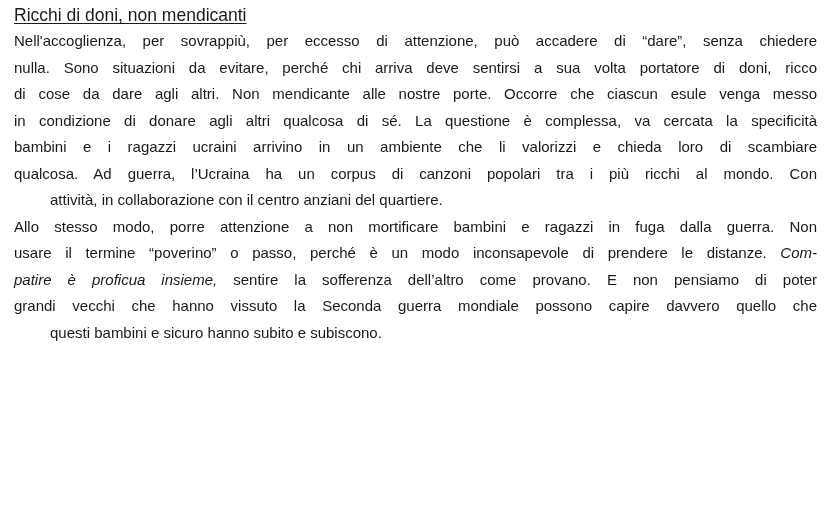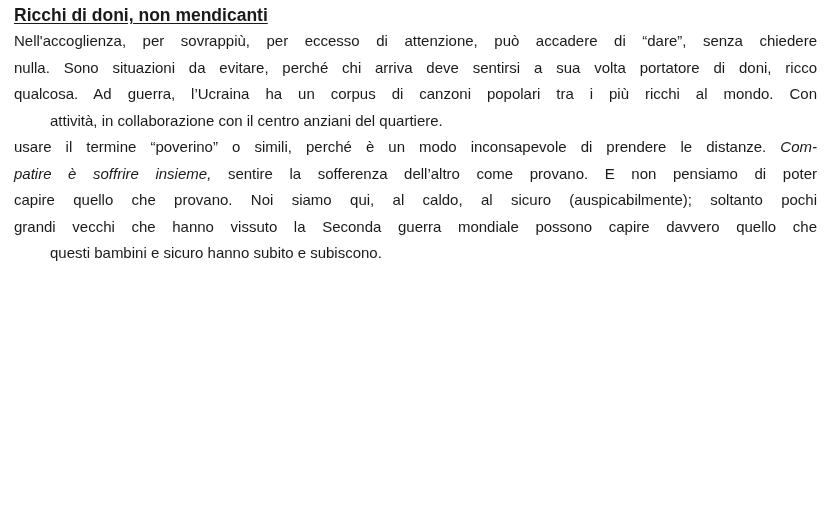--- a/index.html
+++ b/index.html
@@ -15,21 +15,21 @@
       font-family: "Liberation Sans", "DejaVu Sans", sans-serif;
       color: #1a1a1a;
     }
     .page {
       position: absolute;
       left: 14px;
       top: 2px;
       width: 803px;
     }
     .title {
-      font-weight: bold;
+      font-weight: normal;
       text-decoration: underline;
       text-underline-offset: 2px;
       font-size: 17.5px;
       line-height: 26px;
       height: 26px;
       margin: 0;
       white-space: nowrap;
     }
     .line {
       font-size: 15px;
@@ -51,24 +51,27 @@
   </style>
 </head>
 <body>
 
 <div class="page">
   <div class="title">Ricchi di doni, non mendicanti</div>
 
   <div>
     <div class="line">Nell'accoglienza, per sovrappiù, per eccesso di attenzione, può accadere di “dare”, senza chiedere</div>
     <div class="line">nulla. Sono situazioni da evitare, perché chi arriva deve sentirsi a sua volta portatore di doni, ricco</div>
+    <div class="line">di cose da dare agli altri. Non mendicante alle nostre porte. Occorre che ciascun esule venga messo</div>
+    <div class="line">in condizione di donare agli altri qualcosa di sé. La questione è complessa, va cercata la specificità</div>
+    <div class="line">bambini e i ragazzi ucraini arrivino in un ambiente che li valorizzi e chieda loro di scambiare</div>
     <div class="line">qualcosa. Ad guerra, l’Ucraina ha un corpus di canzoni popolari tra i più ricchi al mondo. Con</div>
     <div class="line last">attività, in collaborazione con il centro anziani del quartiere.</div>
   </div>
 
   <div>
-    <div class="line"><span>usare il termine “poverino” o simili, perché è un modo inconsapevole di prendere le distanze. </span><span class="it">Com-</span></div>
-    <div class="line"><span class="it">patire è soffrire insieme,</span><span> sentire la sofferenza dell’altro come provano. E non pensiamo di poter</span></div>
-    <div class="line">capire quello che provano. Noi siamo qui, al caldo, al sicuro (auspicabilmente); soltanto pochi</div>
+    <div class="line">Allo stesso modo, porre attenzione a non mortificare bambini e ragazzi in fuga dalla guerra. Non</div>
+    <div class="line"><span>usare il termine “poverino” o passo, perché è un modo inconsapevole di prendere le distanze. </span><span class="it">Com-</span></div>
+    <div class="line"><span class="it">patire è proficua insieme,</span><span> sentire la sofferenza dell’altro come provano. E non pensiamo di poter</span></div>
     <div class="line">grandi vecchi che hanno vissuto la Seconda guerra mondiale possono capire davvero quello che</div>
     <div class="line last">questi bambini e sicuro hanno subito e subiscono.</div>
   </div>
 </div>
 
 </body></html>

